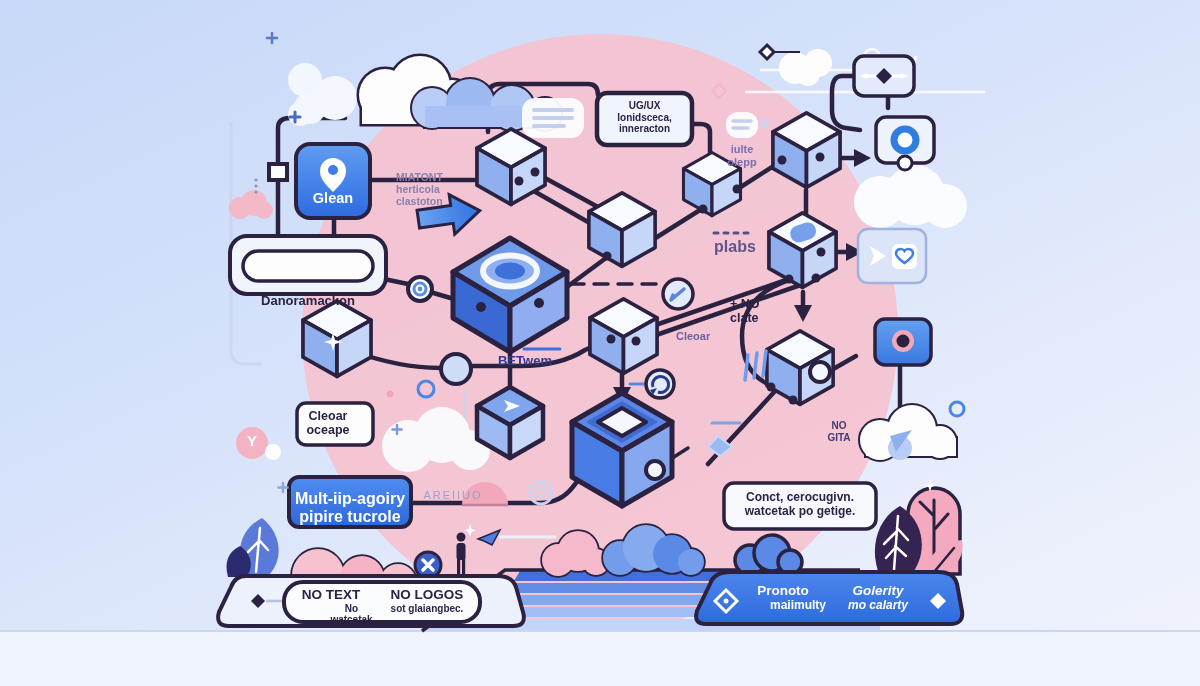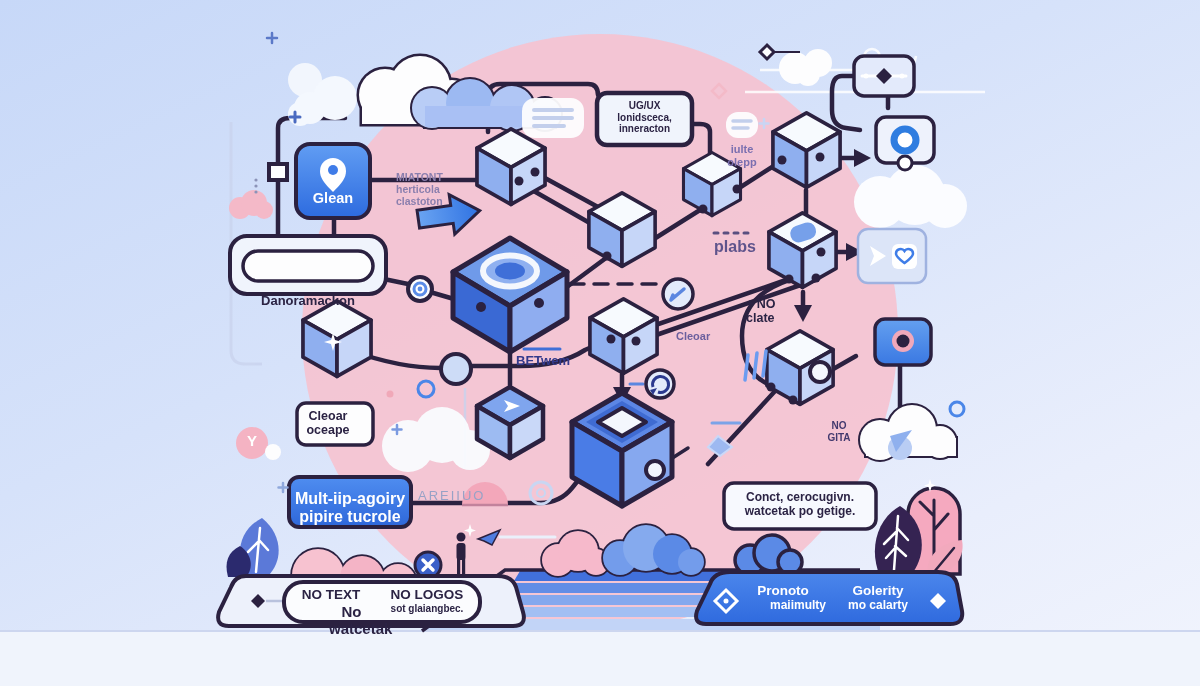--- a/index.html
+++ b/index.html
@@ -461,62 +461,62 @@
 
 <div class="lbl purple" style="left:718px;top:143px;width:48px;font-size:11px;">
   <span>iulte</span>
   <span>olepp</span>
 </div>
 
 <div class="lbl" style="left:710px;top:238px;width:50px;font-size:16px;color:#5f548c;">plabs</div>
 
 <div class="lbl" style="left:676px;top:330px;width:50px;font-size:11px;color:#6b5f9e;text-align:left;">Cleoar</div>
 
-<div class="lbl" style="left:746px;top:297px;width:52px;font-size:12.5px;text-align:left;">
+<div class="lbl" style="left:730px;top:297px;width:52px;font-size:12.5px;text-align:left;">
   <span>+ NO</span>
   <span>clate</span>
 </div>
 
 <div class="lbl" style="left:816px;top:420px;width:46px;font-size:10px;color:#43396e;">
   <span>NO</span>
   <span>GITA</span>
 </div>
 
-<div class="lbl" style="left:508px;top:354px;width:70px;font-size:13px;color:#333a8c;text-align:center;">BETwem</div>
+<div class="lbl" style="left:490px;top:354px;width:70px;font-size:13px;color:#333a8c;text-align:center;">BETwem</div>
 
 <div class="lbl" style="left:297px;top:409px;width:62px;font-size:12.5px;">
   <span>Cleoar</span>
   <span>oceape</span>
 </div>
 
 <div class="lbl white" style="left:289px;top:490px;width:122px;font-size:16px;">
   <span>Mult-iip-agoiry</span>
   <span>pipire tucrole</span>
 </div>
 
 <div class="lbl" style="left:724px;top:491px;width:152px;font-size:12px;">
   <span>Conct, cerocugivn.</span>
   <span>watcetak po getige.</span>
 </div>
 
-<div class="lbl soft" style="left:418px;top:489px;width:70px;font-size:13px;letter-spacing:2px;text-align:left;font-weight:400;">AREIIUO</div>
+<div class="lbl soft" style="left:418px;top:489px;width:70px;font-size:11px;letter-spacing:2px;text-align:center;font-weight:400;">AREIIUO</div>
 
 <div class="lbl white" style="left:244px;top:432px;width:16px;font-size:15px;">Y</div>
 
 <div class="lbl" style="left:288px;top:587px;width:86px;font-size:13.5px;">
   <span>NO TEXT</span>
-  <span style="font-size:15px;padding-left:41px;">No watcetak</span>
+  <span style="font-size:10px;padding-left:41px;">No watcetak</span>
 </div>
 <div class="lbl" style="left:376px;top:587px;width:102px;font-size:13.5px;">
   <span>NO LOGOS</span>
   <span style="font-size:10px;">sot glaiangbec.</span>
 </div>
 
 <div class="lbl white" style="left:740px;top:583px;width:86px;font-size:13.5px;">
   <span>Pronoto</span>
   <span style="font-size:12px;text-align:right;">maiimulty</span>
 </div>
-<div class="lbl white" style="left:832px;top:583px;width:92px;font-size:13.5px;">
+<div class="lbl white" style="left:832px;top:583px;width:92px;font-size:13.5px;font-style:italic;">
   <span>Golerity</span>
   <span style="font-size:12px;">mo calarty</span>
 </div>
 
 </div>
 
 </body></html>

